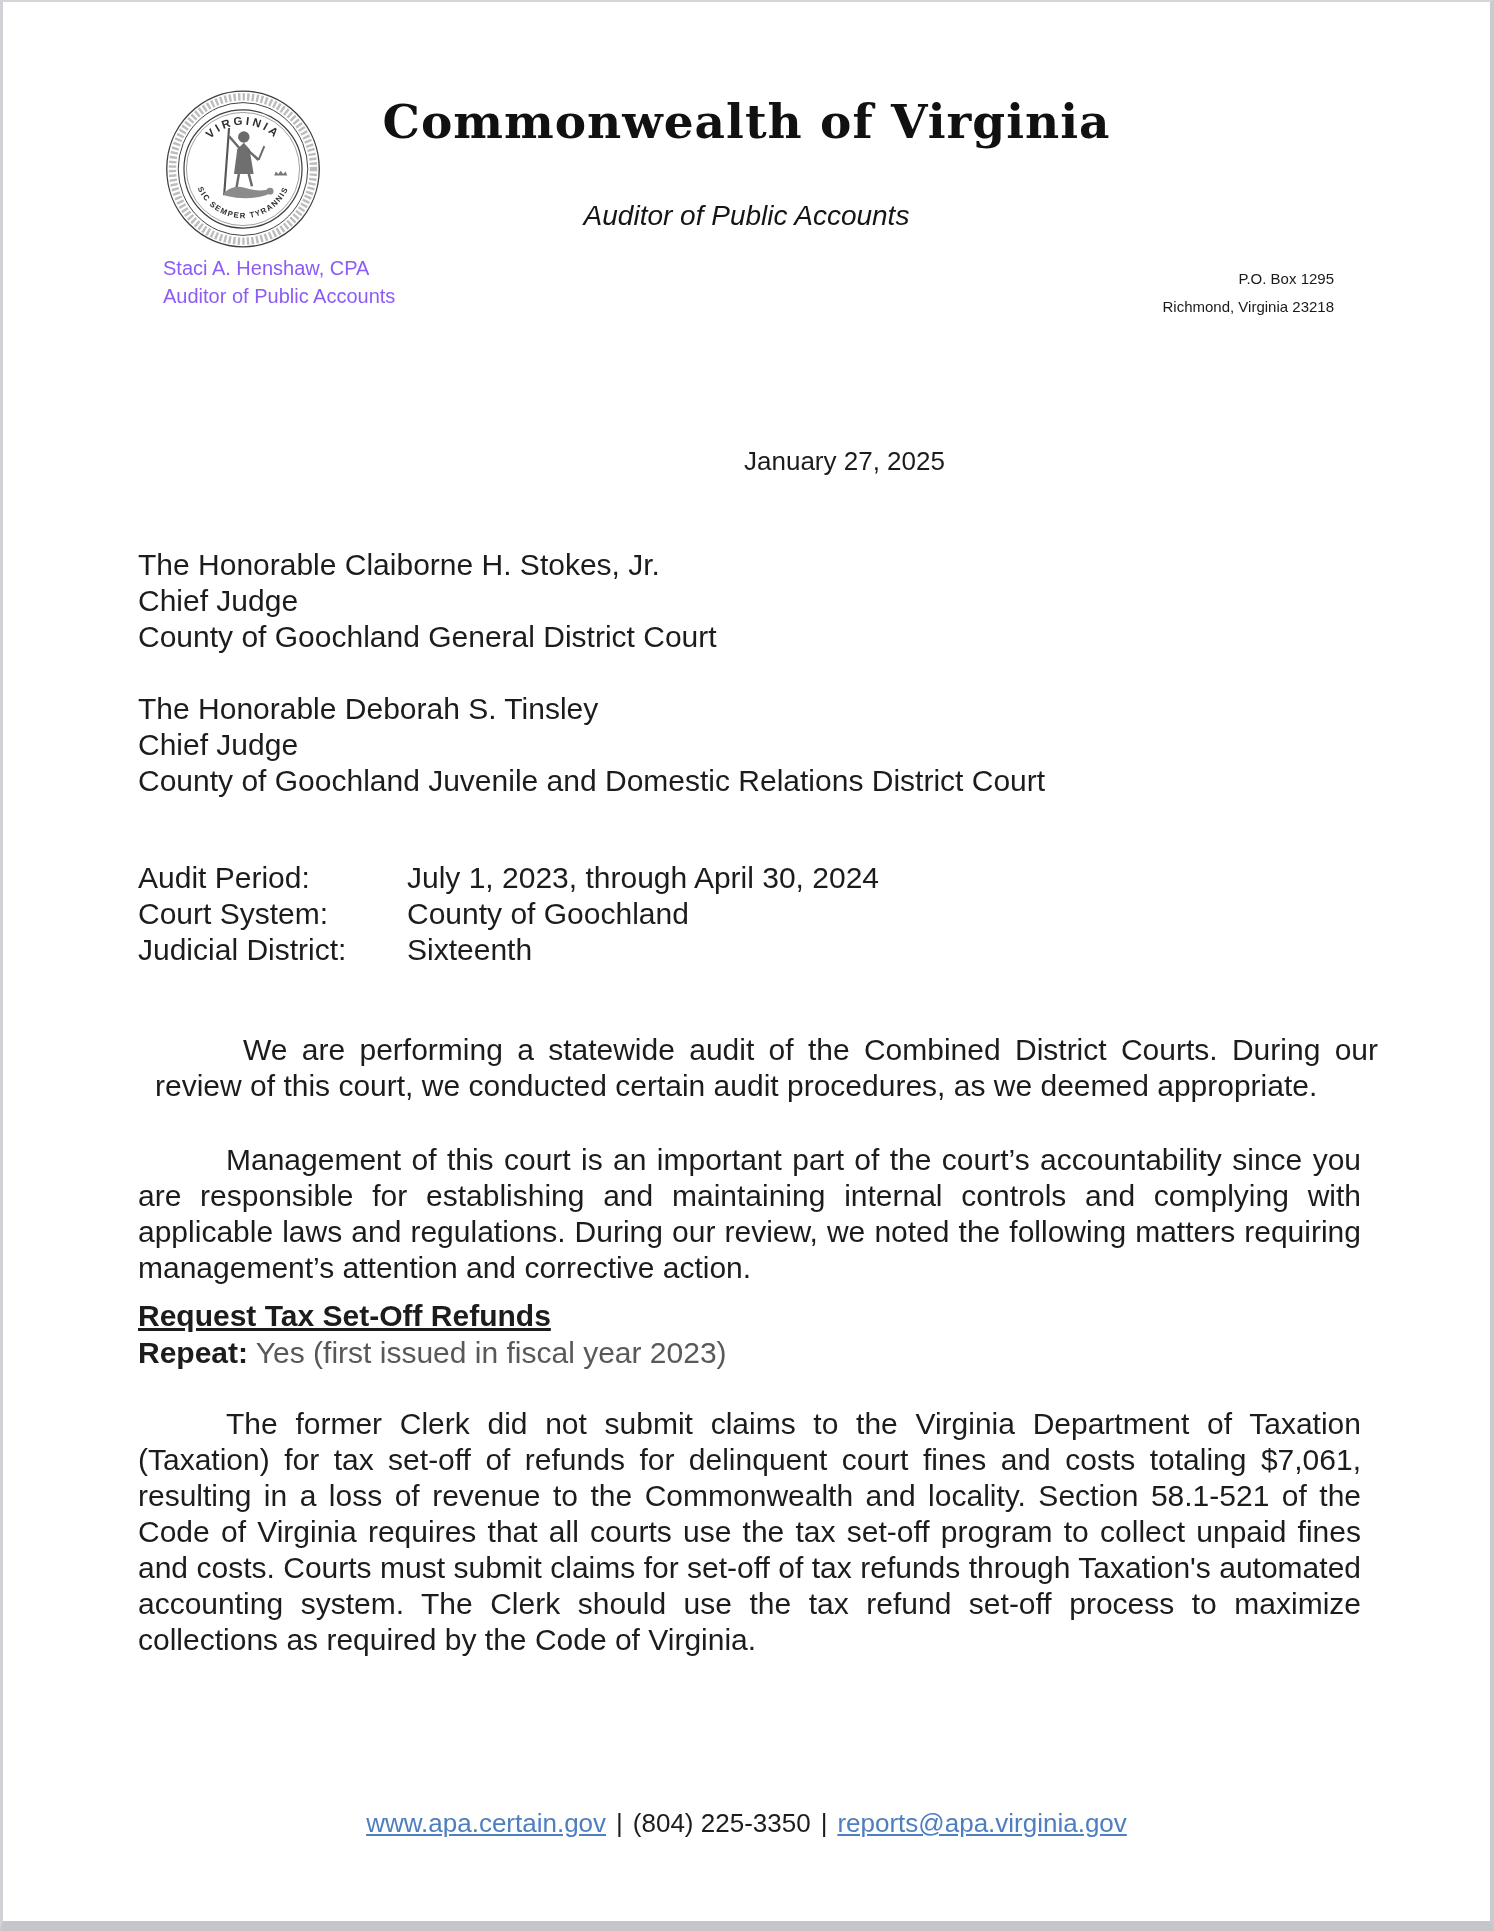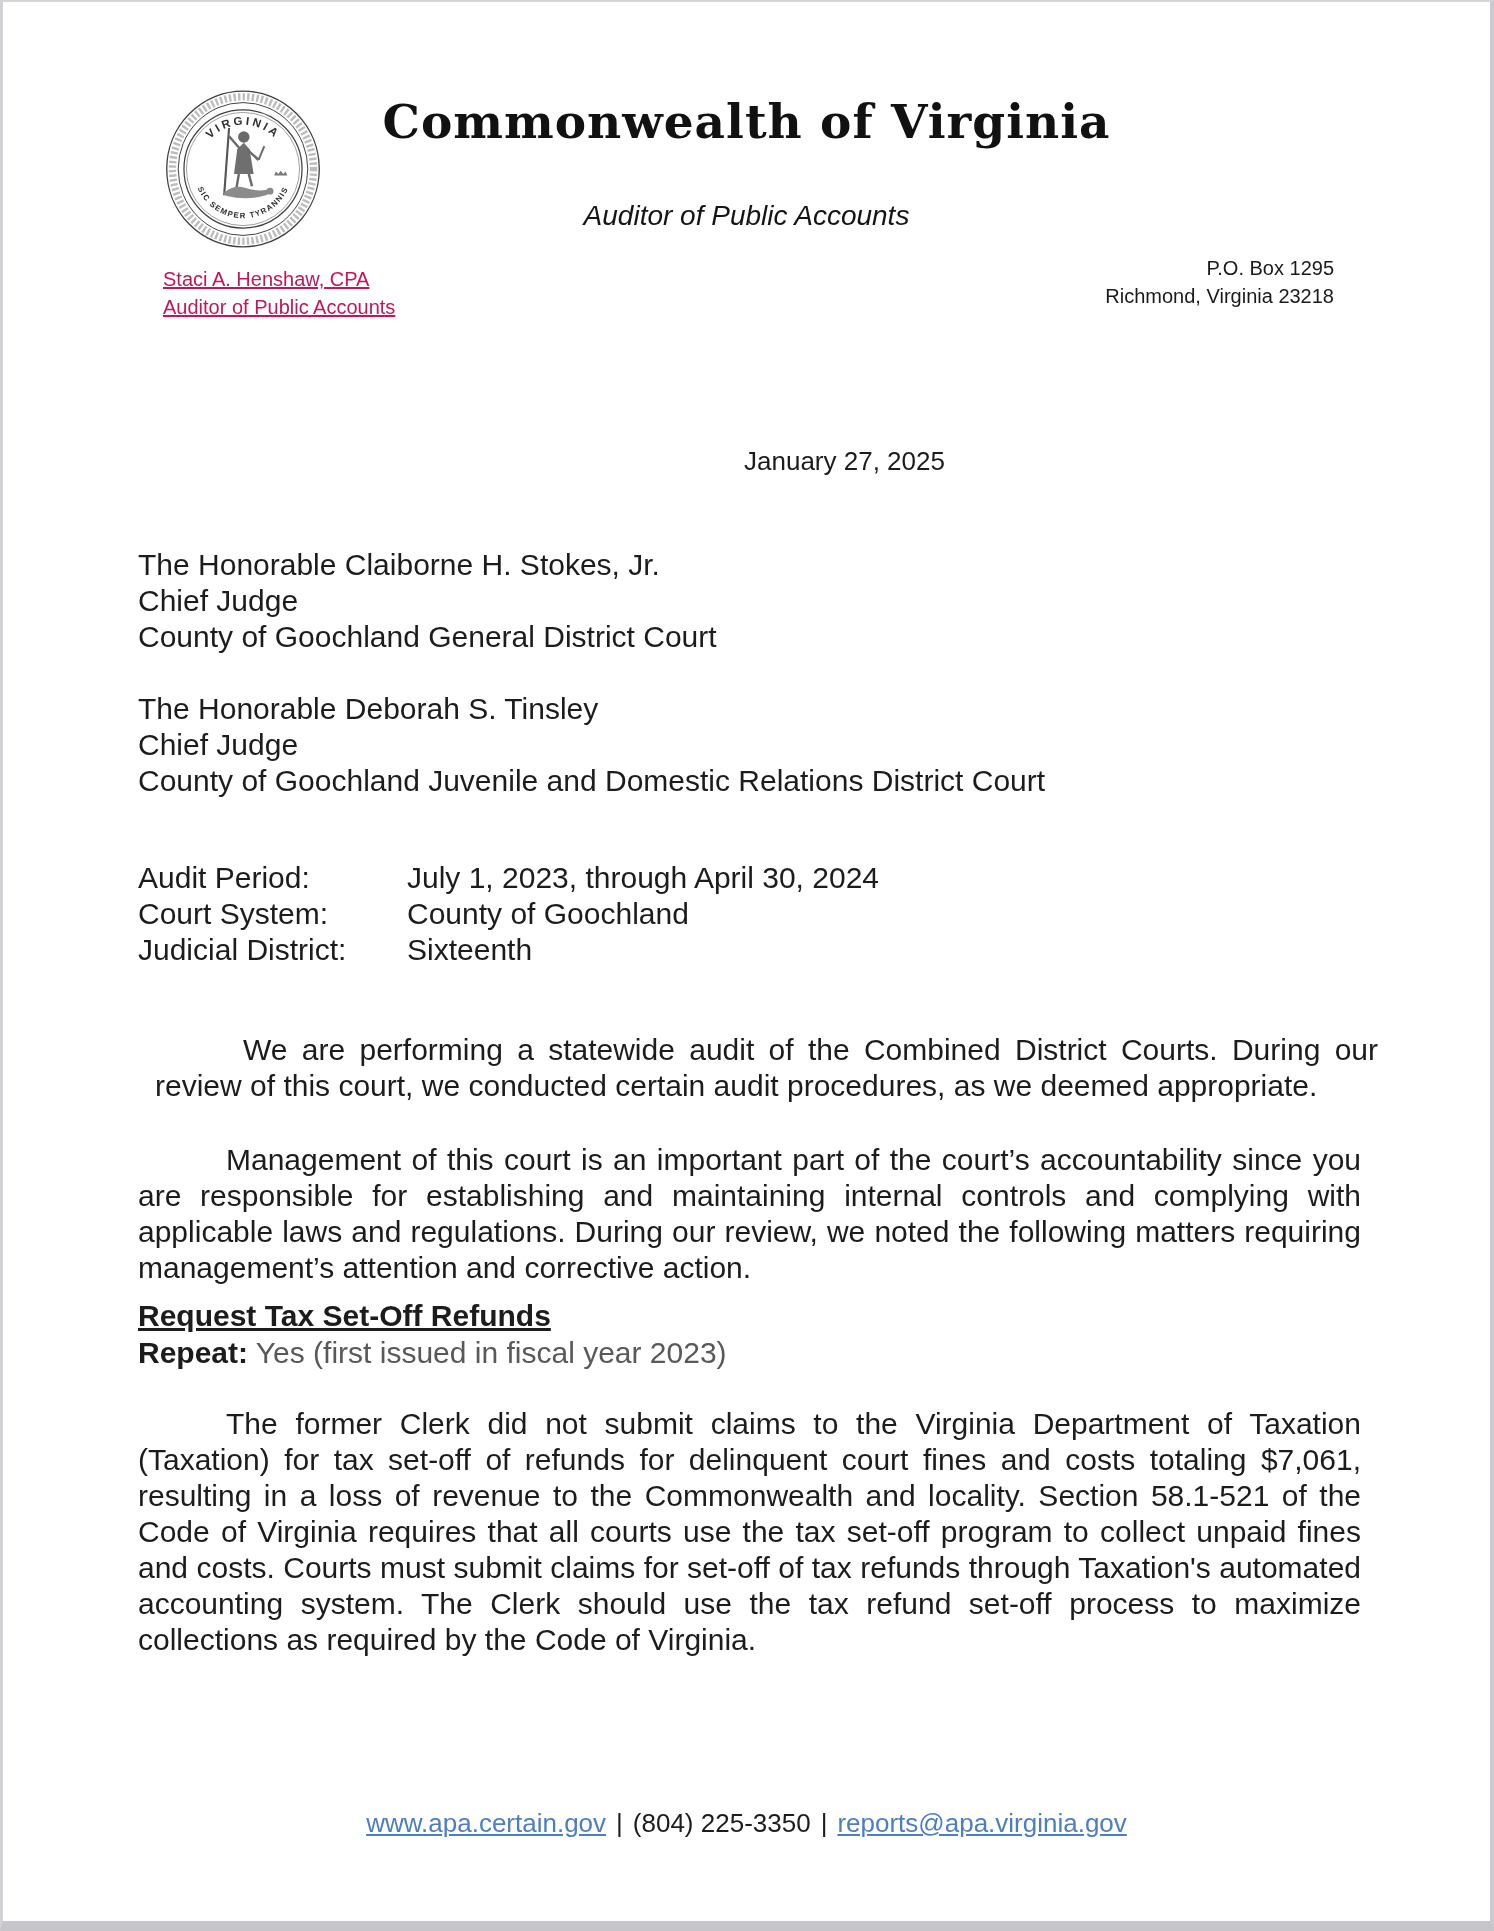--- a/index.html
+++ b/index.html
@@ -36,27 +36,27 @@
     color:#111;
   }
   .lh-subtitle{
     position:absolute;left:0;right:0;top:198px;
     text-align:center;
     font-style:italic;
     font-size:28px;
     color:#151515;
   }
   .lh-official{
-    position:absolute;left:160px;top:263px;
-    font-size:20px;line-height:28px;color:#be185d;text-decoration:underline;
+    position:absolute;left:160px;top:252px;
+    font-size:20px;line-height:28px;color:#8b5cf6;
   }
   .lh-address{
-    position:absolute;right:156px;top:252px;
+    position:absolute;right:156px;top:263px;
     text-align:right;
-    font-size:20px;line-height:28px;color:#1a1a1a;
+    font-size:15px;line-height:28px;color:#1a1a1a;
   }
   
   .date{
     position:absolute;left:741px;top:444px;
     font-size:26px;
   }
   .block{
     position:absolute;left:135px;width:1223px;
     font-size:30px;line-height:36px;
   }

